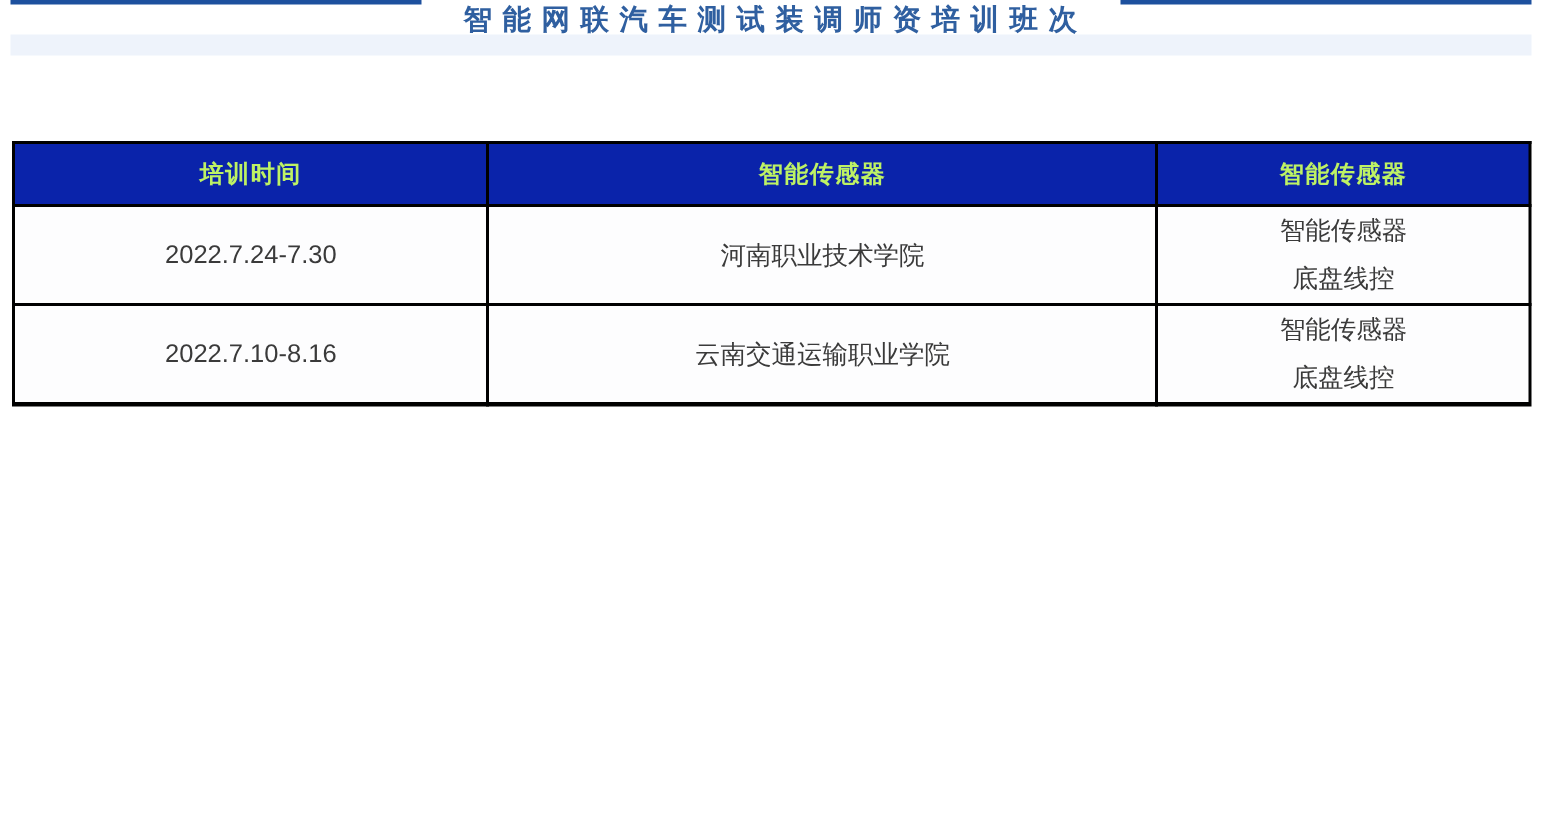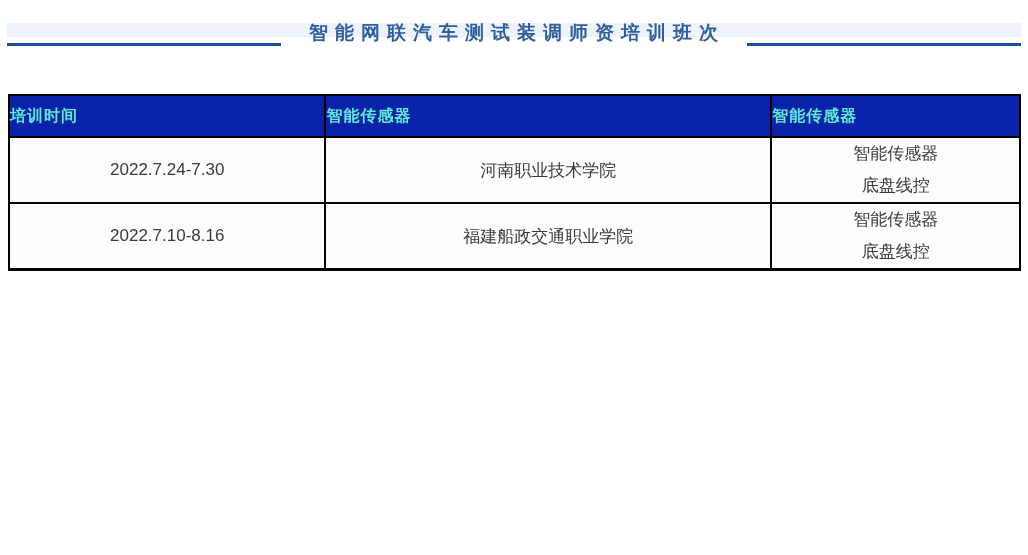--- a/index.html
+++ b/index.html
@@ -6,21 +6,21 @@
   html,body { width:1028px; height:555px; background:#ffffff; overflow:hidden;
               font-family:"Liberation Sans","DejaVu Sans",sans-serif; }
 
   
   .title-wrap{
     position:relative;
     margin:0 7px;
     width:1014px;
     height:46px;
     display:flex;
-    align-items:flex-end;
+    align-items:flex-start;
   }
   .title-strip{
     position:absolute;
     left:0; right:0;
     top:23px;
     height:14px;
     background:#eef3fb;
     z-index:0;
   }
   .title-rule{
@@ -48,27 +48,27 @@
     border-collapse:collapse;
     table-layout:fixed;
     border:2px solid #000;
     border-bottom:3px solid #000;
   }
   col.c1{ width:31.3%; }
   col.c2{ width:44.1%; }
   col.c3{ width:24.6%; }
   th{
     background:#0a23aa;
-    color:#5eead4;
+    color:#bef264;
     font-size:16px;
     font-weight:bold;
     letter-spacing:1px;
     height:42px;
     border:2px solid #000;
-    text-align:left;
+    text-align:center;
   }
   td{
     border:2px solid #000;
     background:#fdfdfe;
     text-align:center;
     vertical-align:middle;
     font-size:17px;
     color:#3a3a3a;
     height:62px;
   }
@@ -102,20 +102,20 @@
     <tr>
       <td>2022.7.24-7.30</td>
       <td>河南职业技术学院</td>
       <td class="content">
         <div>智能传感器</div>
         <div>底盘线控</div>
       </td>
     </tr>
     <tr>
       <td>2022.7.10-8.16</td>
-      <td>福建船政交通职业学院</td>
+      <td>云南交通运输职业学院</td>
       <td class="content">
         <div>智能传感器</div>
         <div>底盘线控</div>
       </td>
     </tr>
   </tbody>
 </table>
 
 </body></html>

